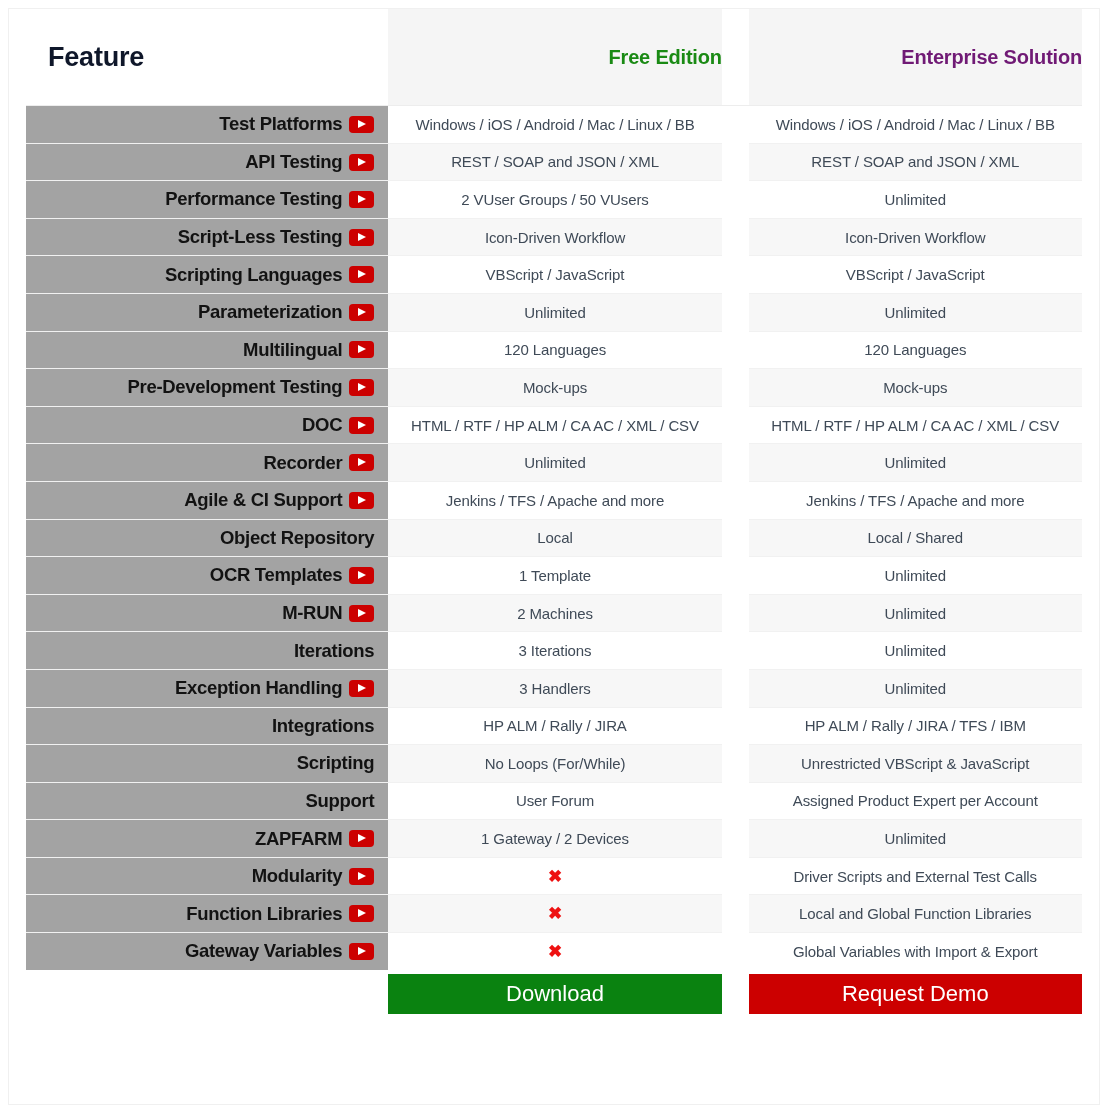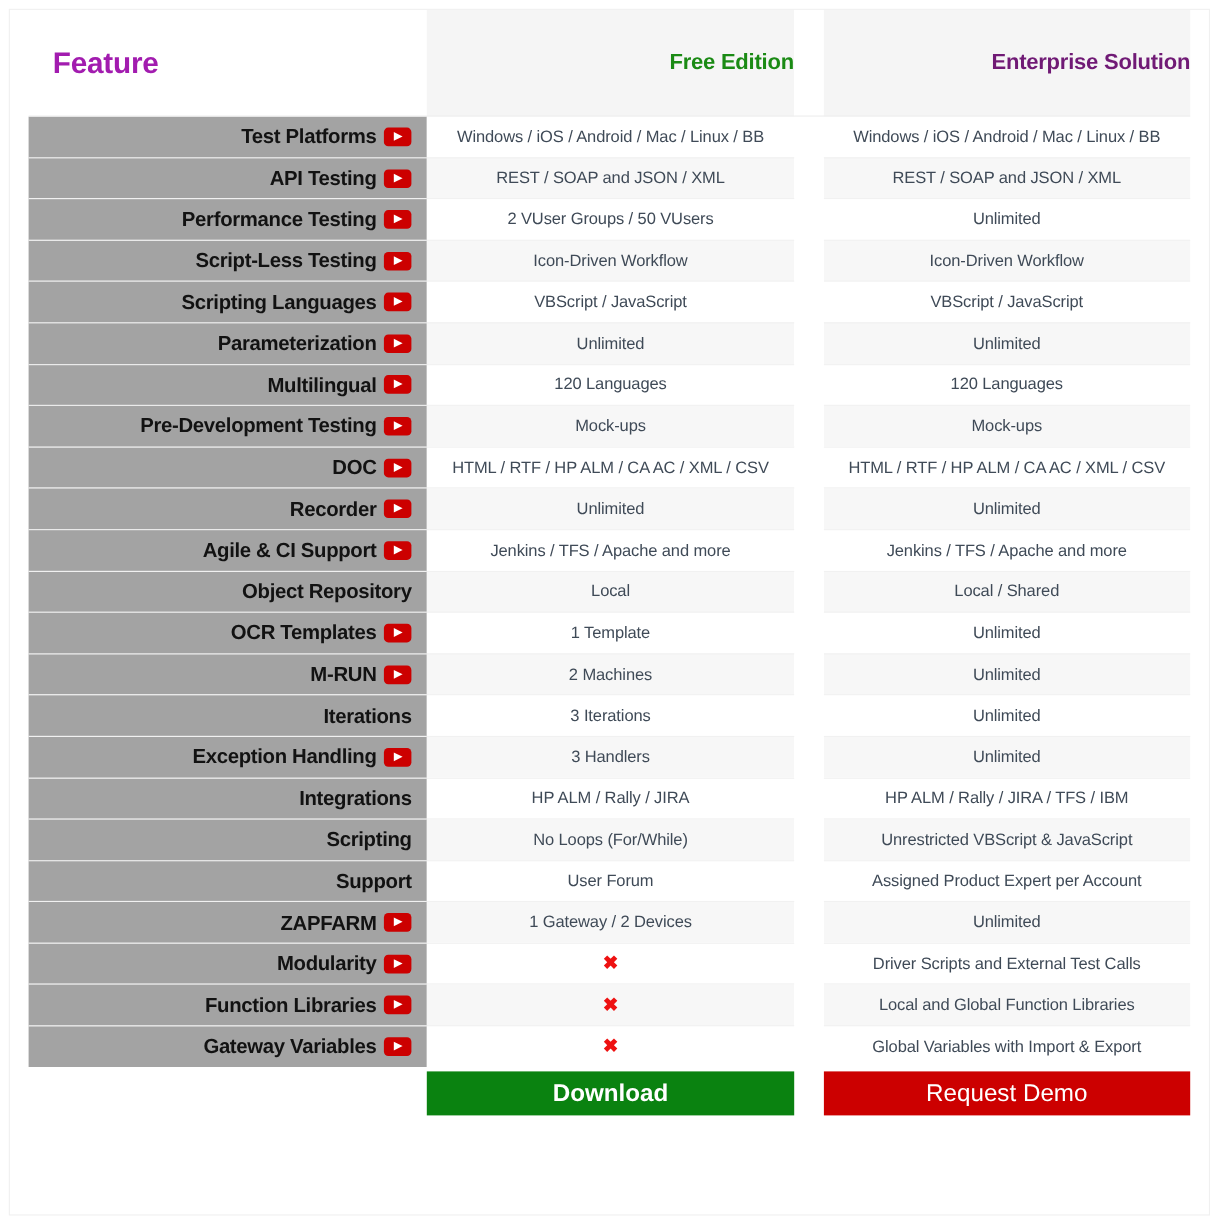--- a/index.html
+++ b/index.html
@@ -48,21 +48,21 @@
     padding: 0;
     border: 0;
     vertical-align: middle;
     height: 96px;
   }
   .th-feature {
     text-align: left;
     padding-left: 22px !important;
     font-size: 27px;
     font-weight: 700;
-    color: #a21caf;
+    color: #0f172a;
     letter-spacing: -0.2px;
   }
   .th-plan {
     text-align: right;
     background: #f5f5f5;
     font-size: 20px;
     font-weight: 700;
     letter-spacing: -0.2px;
   }
   .th-plan.free { color: #1a8a14; }
@@ -142,21 +142,21 @@
     display: block;
     height: 40px;
     line-height: 40px;
     text-align: center;
     color: #ffffff;
     font-size: 22px;
     letter-spacing: 0px;
     cursor: pointer;
     user-select: none;
   }
-  .cta.download { background: #0a8210; font-weight: bold; }
+  .cta.download { background: #0a8210; }
   .cta.demo     { background: #cc0000; }
 </style>
 </head>
 <body>
 
 <div class="page">
 <div class="page-inner">
 
   <table class="compare">
     <colgroup>

